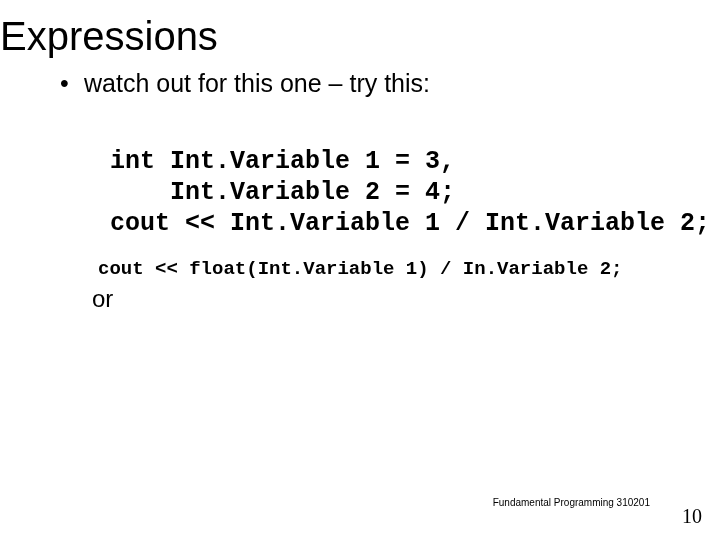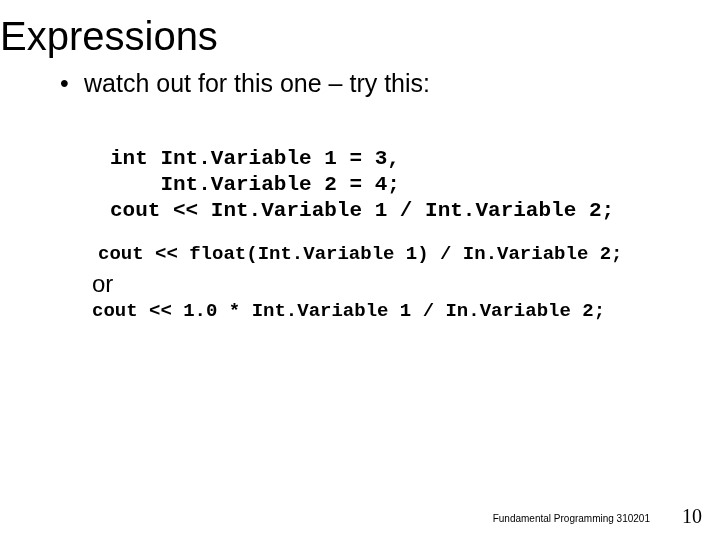--- a/index.html
+++ b/index.html
@@ -32,21 +32,21 @@
   .bullet::before {
     content: "•";
     position: absolute;
     left: 0;
     top: 0;
     font-family: Arial, sans-serif;
     font-size: 25px;
   }
   .code-block {
     font-family: "Courier New", Courier, monospace;
-    font-size: 21px;
+    font-size: 25px;
     font-weight: bold;
     white-space: pre;
     margin-left: 110px;
     margin-bottom: 18px;
     line-height: 1.25;
     margin-top: 48px;
   }
   .code-block2 {
     font-family: "Courier New", Courier, monospace;
     font-size: 19px;
@@ -65,21 +65,21 @@
     vertical-align: middle;
     text-align: center;
   }
   .or-codes {
     display: inline-block;
     vertical-align: middle;
     margin-left: 6px;
   }
   .footer {
     position: absolute;
-    bottom: 16px;
+    bottom: 32px;
     right: 70px;
     font-family: "Comic Sans MS", cursive, sans-serif;
     font-size: 10px;
   }
   .page-num {
     position: absolute;
     bottom: 12px;
     right: 18px;
     font-family: "Times New Roman", serif;
     font-size: 20px;
@@ -101,19 +101,16 @@
 <div class="bullets">
 </div>
 
 <div class="or-row">
   <div class="or-codes">
     <div class="code-block2">cout &lt;&lt; float(Int.Variable 1) / In.Variable 2;</div>
   </div>
 </div>
 <div class="or-row" style="margin-top:4px;">
   <span class="or-label">or</span>
-  <div class="or-codes" style="display:block; margin-left:0; margin-top:2px;">
-    <div class="code-block2">cout &lt;&lt; 1.0 * Int.Variable 1 / In.Variable 2;</div>
-  </div>
 </div>
 
 <div class="footer">Fundamental Programming 310201</div>
 <div class="page-num">10</div>
 
 </body></html>

